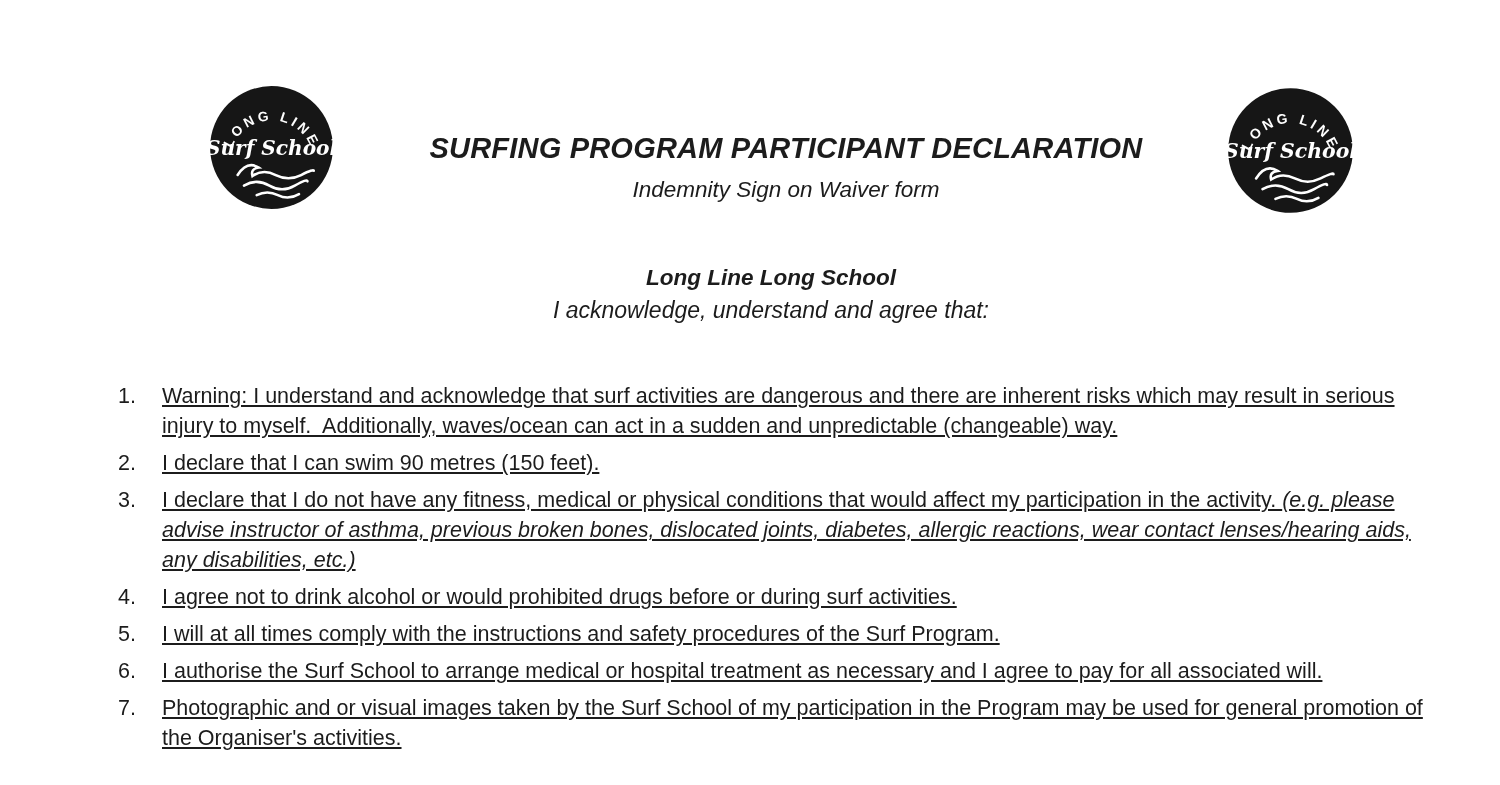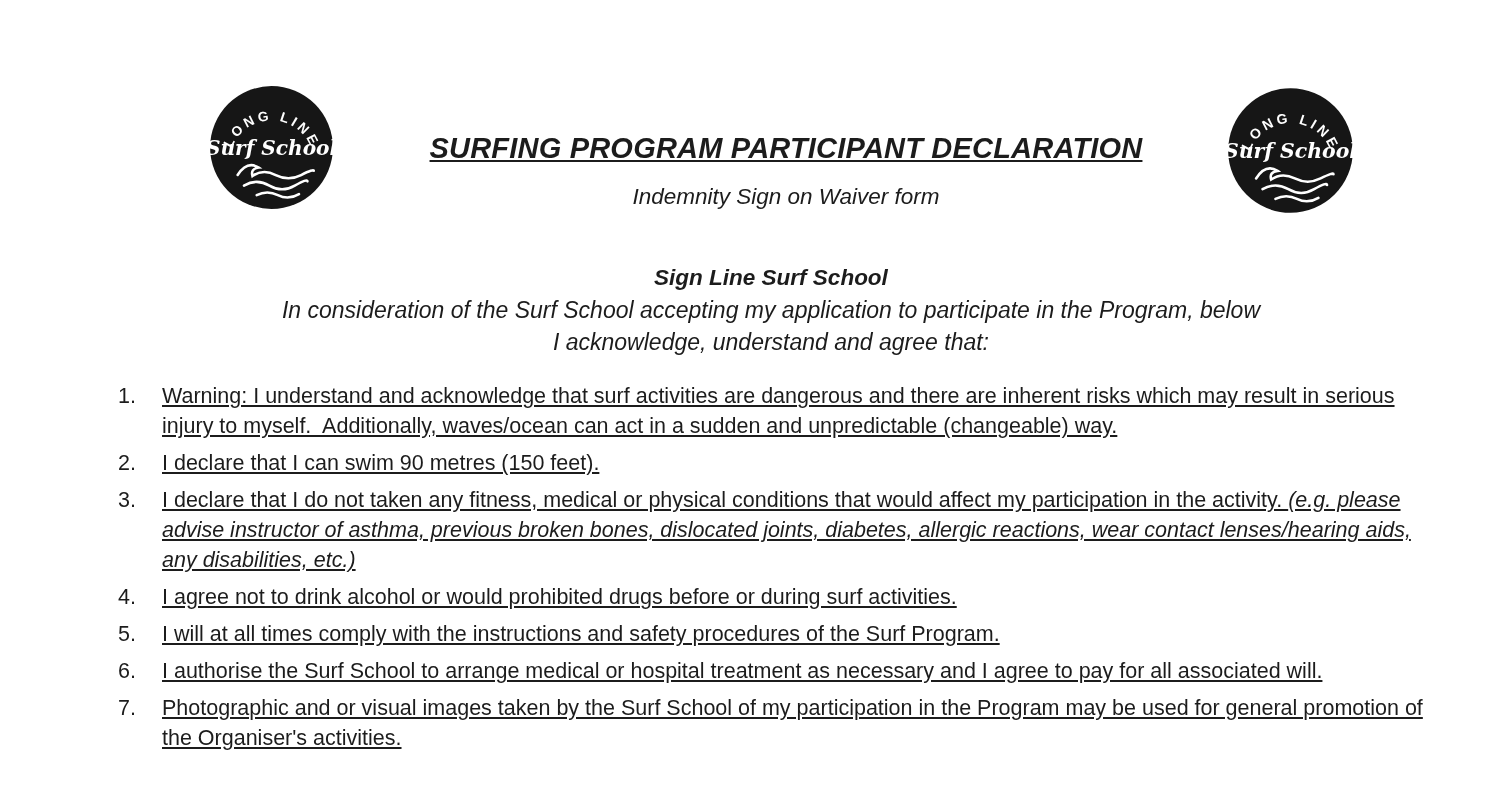--- a/index.html
+++ b/index.html
@@ -51,27 +51,26 @@
     top: 131px;
     text-align: center;
     padding-left: 72px;
   }
   .doc-title {
     font-size: 29px;
     font-weight: bold;
     font-style: italic;
     line-height: 35px;
     letter-spacing: 0.2px;
-    text-decoration: underline;
   }
   .doc-subtitle {
     font-size: 22.5px;
     font-style: italic;
     line-height: 30px;
-    margin-top: 16px;
+    margin-top: 9px;
   }
 
   
   .intro-block {
     position: absolute;
     left: 0;
     right: 0;
     top: 262px;
     text-align: center;
     padding-left: 42px;
@@ -145,39 +144,38 @@
       <path d="M46 105 q 10 -5 20 0 t 20 -1"></path>
     </g>
   </svg>
 
   <div class="title-block">
     <div class="doc-title">SURFING PROGRAM PARTICIPANT DECLARATION</div>
     <div class="doc-subtitle">Indemnity Sign on Waiver form</div>
   </div>
 
   <div class="intro-block">
-    <div class="intro-heading">Sign Line Surf School</div>
-    <div class="intro-line">In consideration of the Surf School accepting my application to participate in the Program, below</div>
+    <div class="intro-heading">Long Line Long School</div>
     <div class="intro-line">I acknowledge, understand and agree that:</div>
   </div>
 
   <div class="decl-list">
     <div class="decl-item">
       <span class="decl-num">1.</span>
       <span class="decl-text"><span>Warning: I understand and acknowledge that surf activities are dangerous and there are inherent risks which may result in serious injury to myself.&nbsp; Additionally, waves/ocean can act in a sudden and unpredictable (changeable) way.</span><span class="it"></span></span>
     </div>
 
     <div class="decl-item">
       <span class="decl-num">2.</span>
       <span class="decl-text"><span>I declare that I can swim 90 metres (150 feet).</span><span class="it"></span></span>
     </div>
 
     <div class="decl-item">
       <span class="decl-num">3.</span>
-      <span class="decl-text"><span>I declare that I do not taken any fitness, medical or physical conditions that would affect my participation in the activity. </span><span class="it">(e.g. please advise instructor of asthma, previous broken bones, dislocated joints, diabetes, allergic reactions, wear contact lenses/hearing aids, any disabilities, etc.)</span></span>
+      <span class="decl-text"><span>I declare that I do not have any fitness, medical or physical conditions that would affect my participation in the activity. </span><span class="it">(e.g. please advise instructor of asthma, previous broken bones, dislocated joints, diabetes, allergic reactions, wear contact lenses/hearing aids, any disabilities, etc.)</span></span>
     </div>
 
     <div class="decl-item">
       <span class="decl-num">4.</span>
       <span class="decl-text"><span>I agree not to drink alcohol or would prohibited drugs before or during surf activities.</span><span class="it"></span></span>
     </div>
 
     <div class="decl-item">
       <span class="decl-num">5.</span>
       <span class="decl-text"><span>I will at all times comply with the instructions and safety procedures of the Surf Program.</span><span class="it"></span></span>

